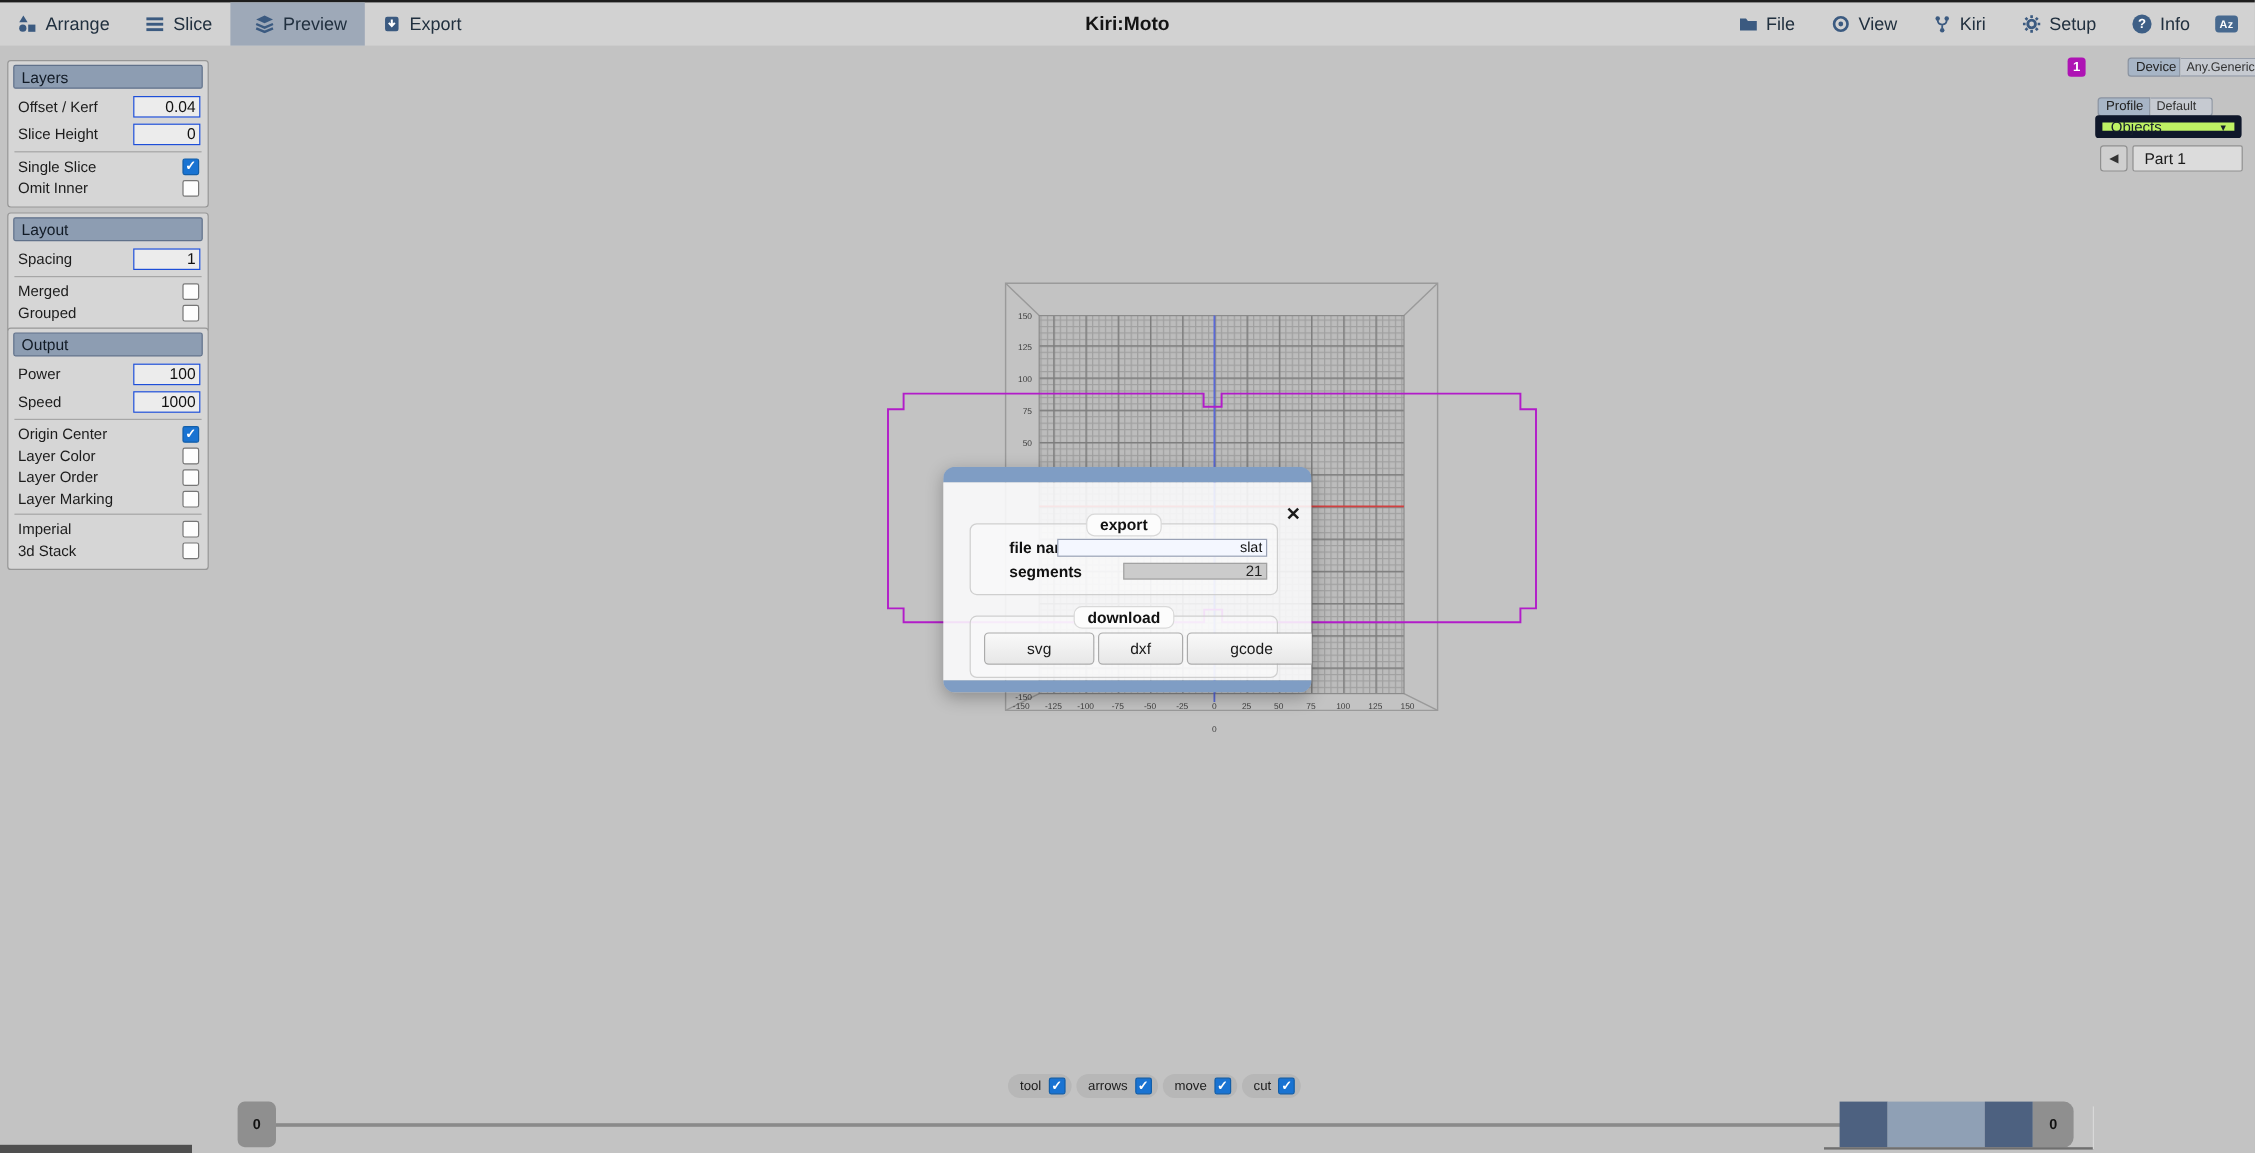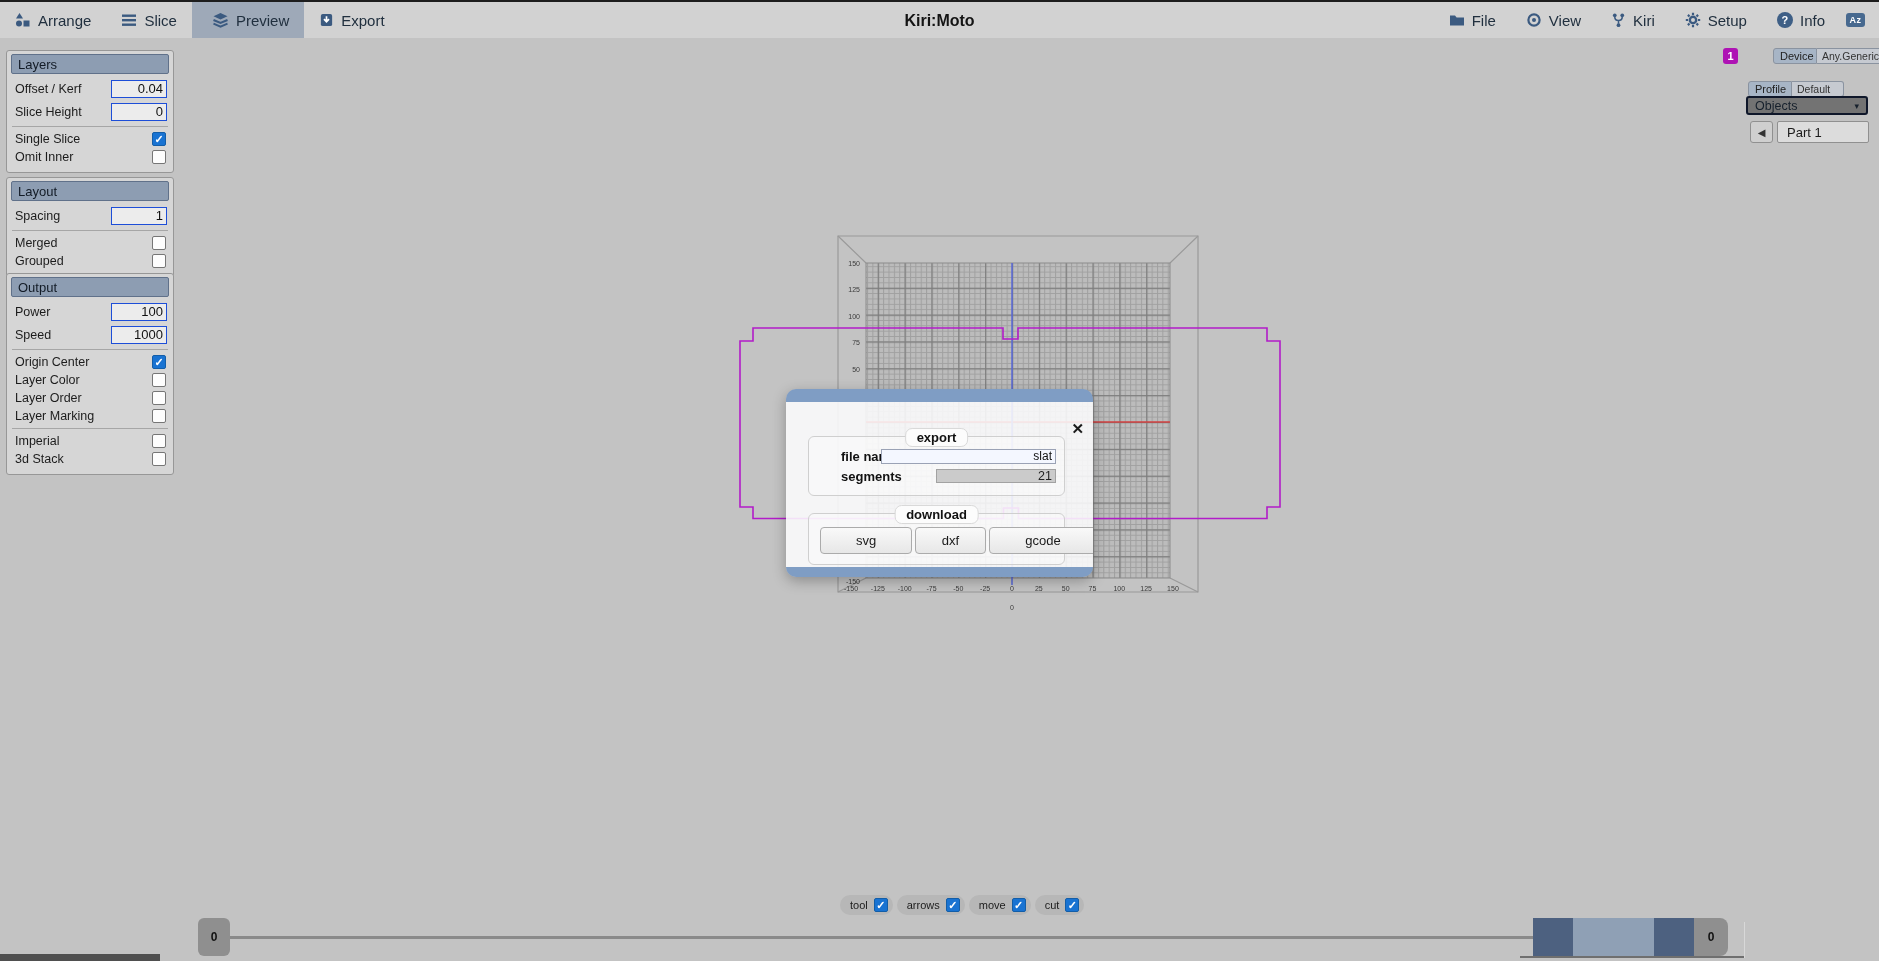--- a/index.html
+++ b/index.html
@@ -49,21 +49,21 @@
   .badge-count { position:absolute; left:1723px; top:48px; width:15px; height:16px;
     background:#ae13b4; color:#fff; border-radius:3px; font-size:11px; font-weight:bold;
     display:flex; align-items:center; justify-content:center; z-index:5; }
   .kv-row { position:absolute; display:flex; z-index:5; }
   .kv-label { background:#a7b5c6; border:1px solid #8a93a0; border-radius:3px 0 0 3px;
     font-size:11px; color:#222; display:flex; align-items:center; padding:0 6px; height:16px; }
   .kv-value { background:#c6cad1; border:1px solid #8a93a0; border-left:none;
     border-radius:0 3px 3px 0; font-size:10.5px; color:#333; display:flex;
     align-items:center; padding:0 5px; height:16px; white-space:nowrap; }
   .objects-btn { position:absolute; left:1746px; top:96px; width:122px; height:19px;
-    background:#737373; border:2px solid #0f172a; border-radius:3px; z-index:5;
+    background:#bef264; border:6px solid #0f172a; border-radius:3px; z-index:5;
     display:flex; align-items:center; justify-content:space-between; padding:0 7px;
     font-size:12.5px; color:#16202c; cursor:pointer; }
   .part-row { position:absolute; left:1750px; top:121px; z-index:5; display:flex; gap:4px; }
   .part-prev { width:23px; height:22px; background:#cfcfcf; border:1px solid #909090;
     border-radius:3px; display:flex; align-items:center; justify-content:center;
     font-size:10px; color:#333; cursor:pointer; }
   .part-name { width:92px; height:22px; background:#dcdcdc; border:1px solid #909090;
     border-radius:2px; display:flex; align-items:center; padding:0 9px;
     font-size:13px; color:#1b1b1b; }
 

